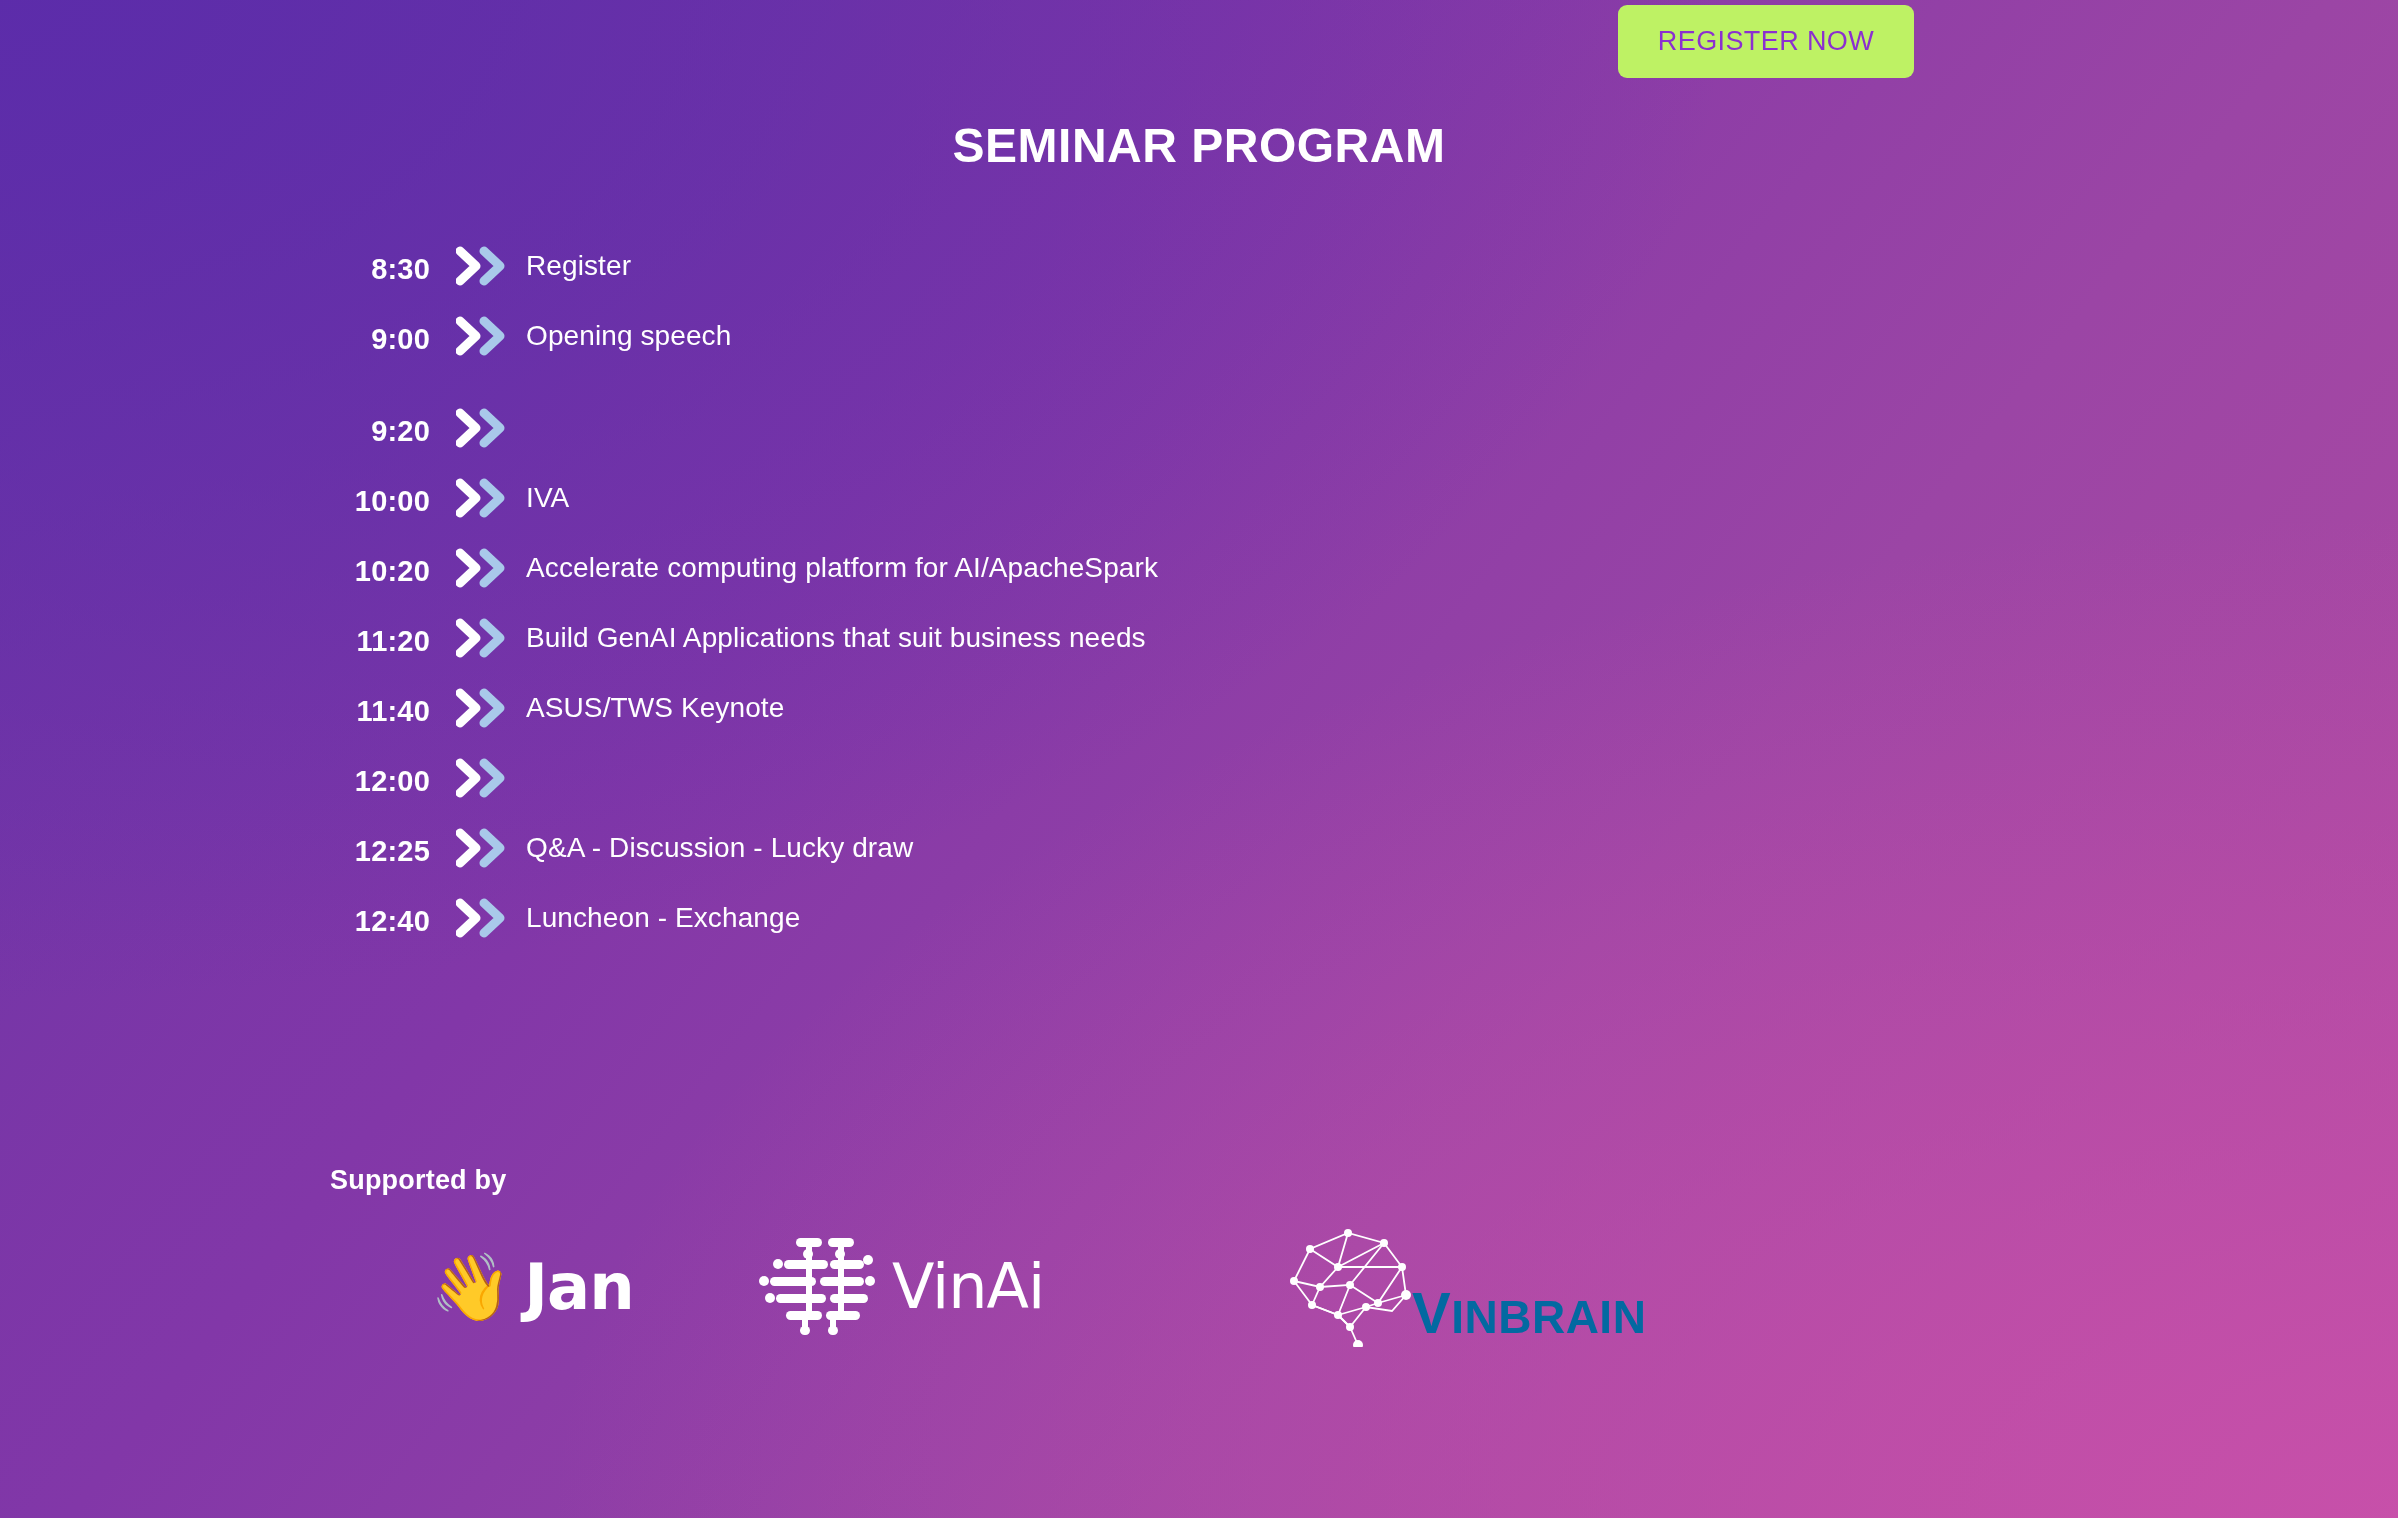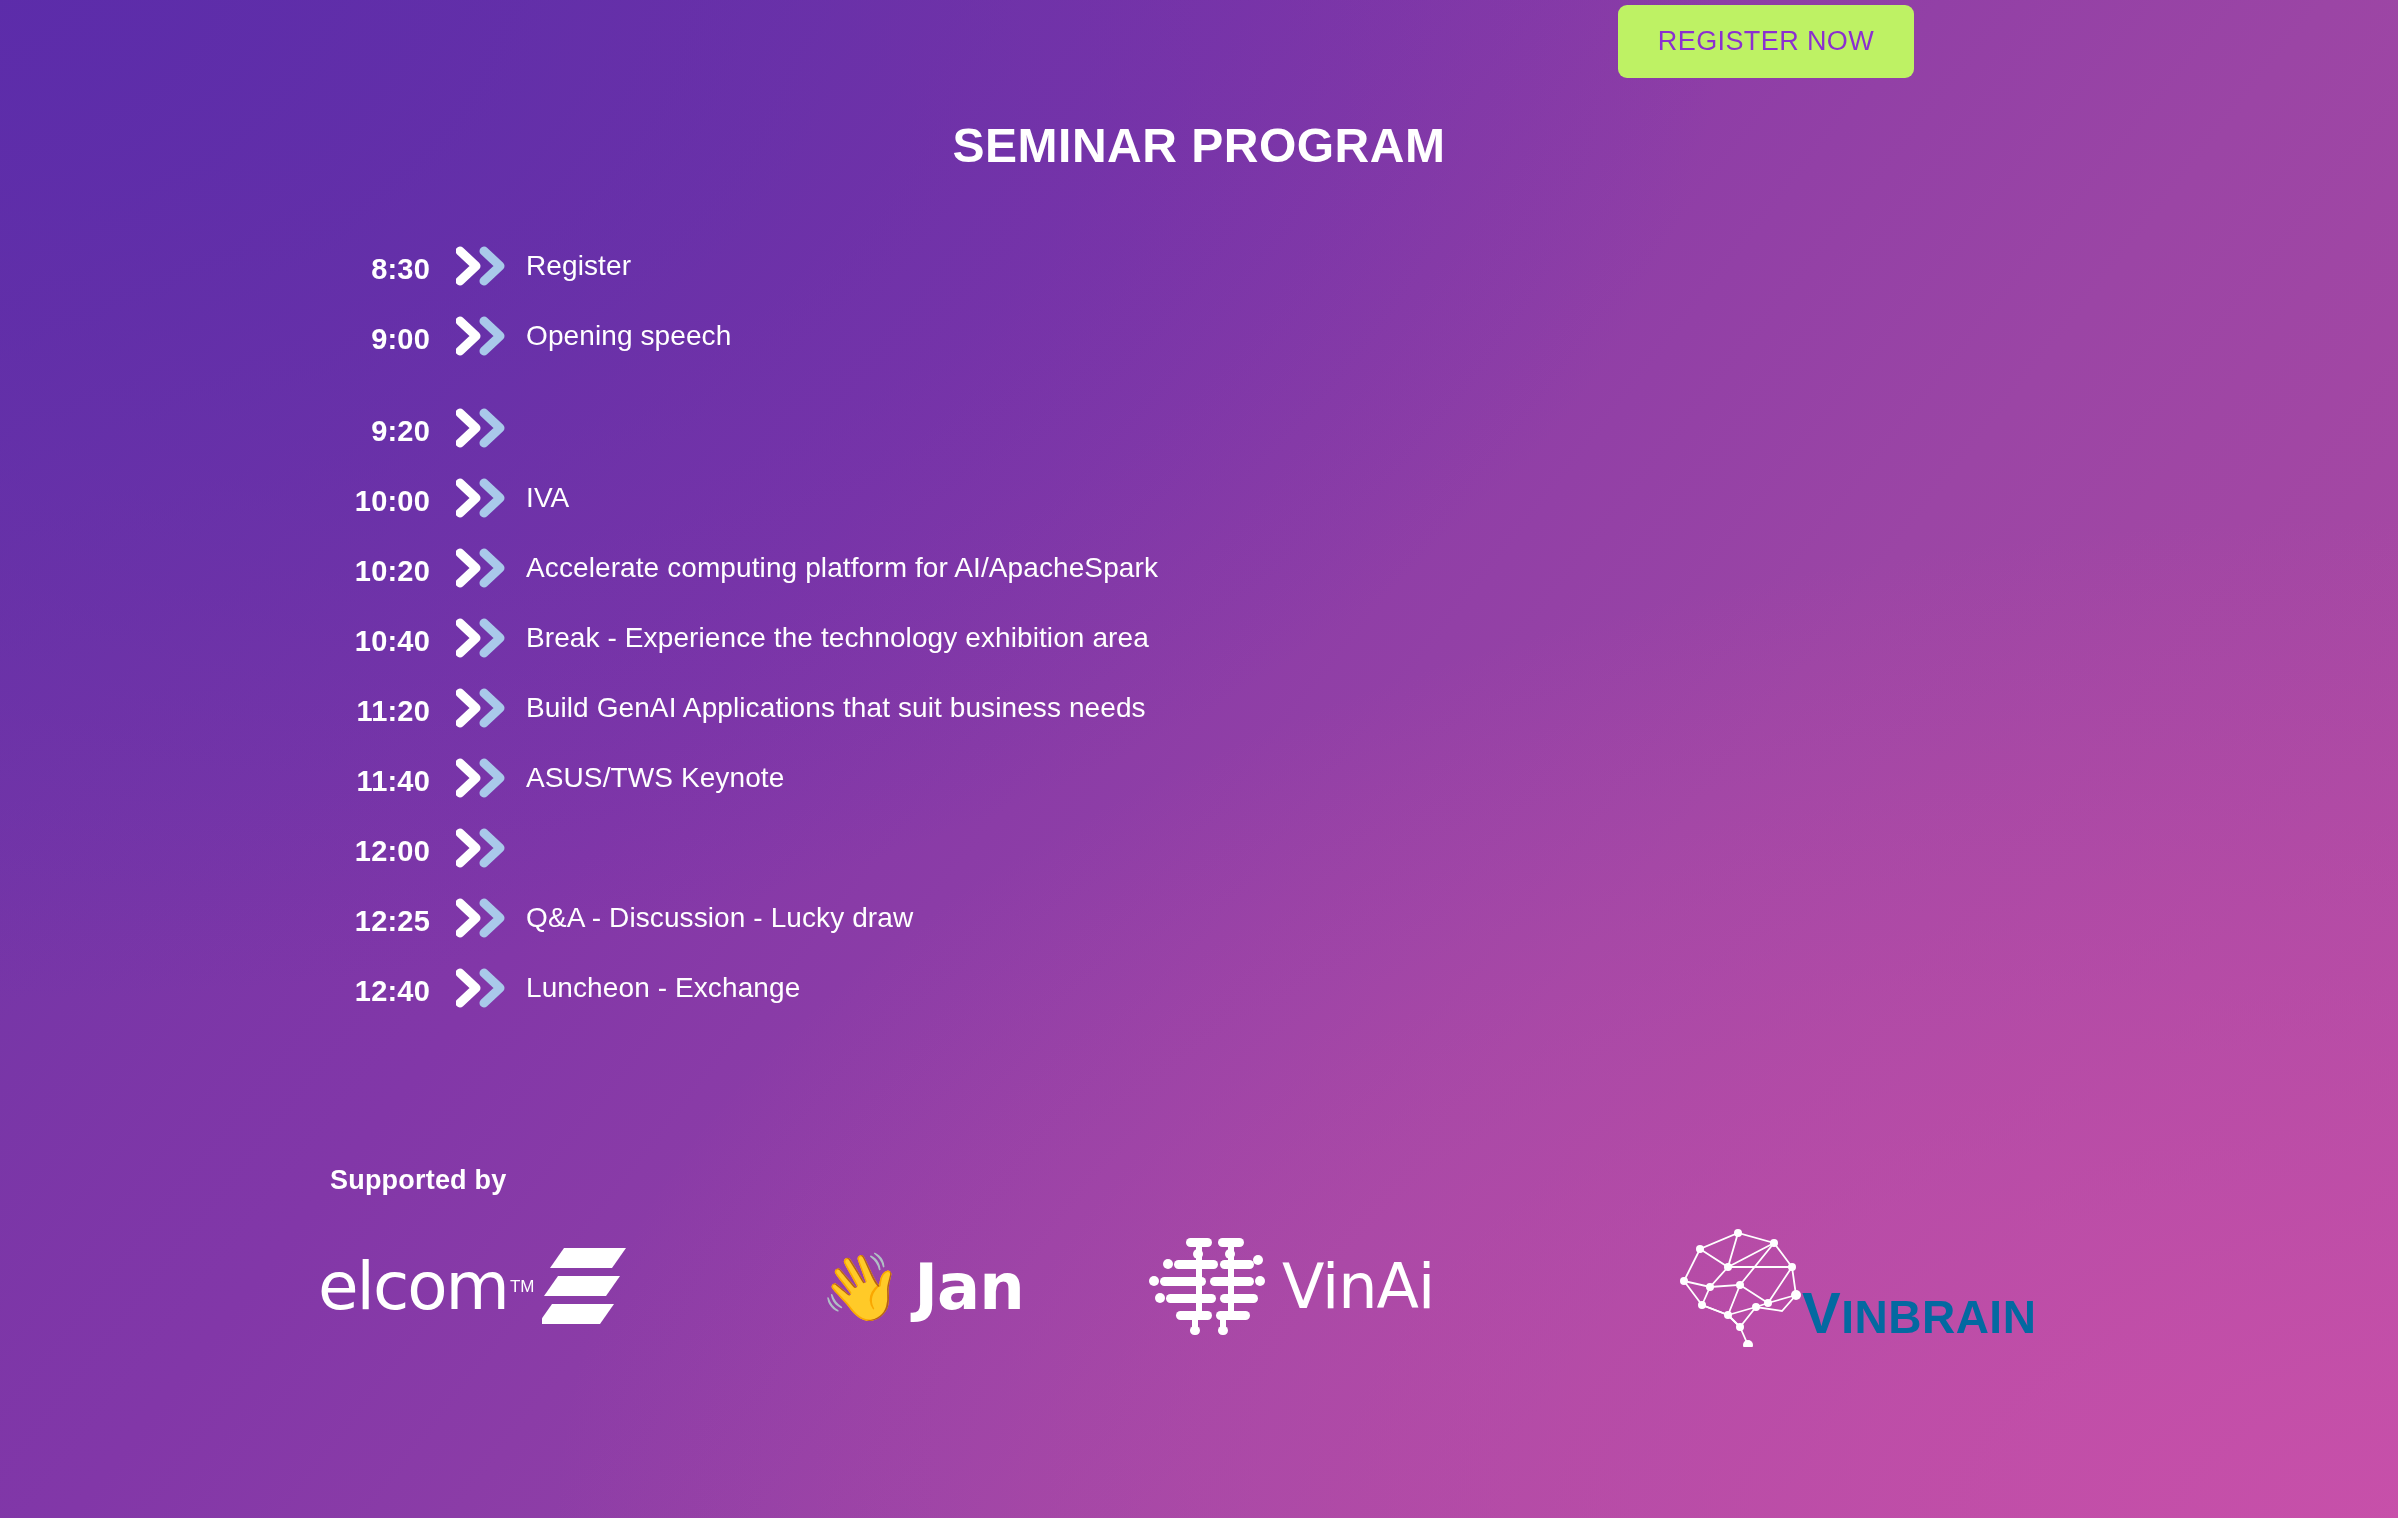--- a/index.html
+++ b/index.html
@@ -219,30 +219,20 @@
     <div class="time">10:20</div>
     <div class="chev">
       <svg width="54" height="40" viewBox="0 0 54 40">
         <path d="M4 5 L20 20 L4 35" stroke="#ffffff" stroke-width="9" stroke-linecap="round" stroke-linejoin="round" fill="none"></path>
         <path d="M28 5 L44 20 L28 35" stroke="#a9c9ea" stroke-width="9" stroke-linecap="round" stroke-linejoin="round" fill="none"></path>
       </svg>
     </div>
     <div class="desc">Accelerate computing platform for AI/ApacheSpark</div>
   </div>
 
-  <div class="row">
-    <div class="time">10:40</div>
-    <div class="chev">
-      <svg width="54" height="40" viewBox="0 0 54 40">
-        <path d="M4 5 L20 20 L4 35" stroke="#ffffff" stroke-width="9" stroke-linecap="round" stroke-linejoin="round" fill="none"></path>
-        <path d="M28 5 L44 20 L28 35" stroke="#a9c9ea" stroke-width="9" stroke-linecap="round" stroke-linejoin="round" fill="none"></path>
-      </svg>
-    </div>
-    <div class="desc">Break - Experience the technology exhibition area</div>
-  </div>
 
   <div class="row">
     <div class="time">11:20</div>
     <div class="chev">
       <svg width="54" height="40" viewBox="0 0 54 40">
         <path d="M4 5 L20 20 L4 35" stroke="#ffffff" stroke-width="9" stroke-linecap="round" stroke-linejoin="round" fill="none"></path>
         <path d="M28 5 L44 20 L28 35" stroke="#a9c9ea" stroke-width="9" stroke-linecap="round" stroke-linejoin="round" fill="none"></path>
       </svg>
     </div>
     <div class="desc">Build GenAI Applications that suit business needs</div>
@@ -290,31 +280,20 @@
     </div>
     <div class="desc">Luncheon - Exchange</div>
   </div>
 
 </div>
 
 <div class="supported-label">Supported by</div>
 
 <div class="logo-strip">
 
-  <div class="logo-cell logo-elcom">
-    <span class="elcom-word">elcom</span>
-    <span class="elcom-tm">TM</span>
-    <span class="elcom-mark">
-      <svg width="86" height="78" viewBox="0 0 86 78">
-        <path d="M22 2 L84 2 L70 22 L8 22 Z" fill="#ffffff"></path>
-        <path d="M16 30 L78 30 L64 50 L2 50 Z" fill="#ffffff"></path>
-        <path d="M10 58 L72 58 L58 78 L-4 78 Z" fill="#ffffff"></path>
-      </svg>
-    </span>
-  </div>
 
   <div class="logo-cell logo-jan">
     <span class="jan-hand">👋</span>
     <span class="jan-word">Jan</span>
   </div>
 
   <div class="logo-cell logo-vinai">
     <span>
       <svg width="128" height="110" viewBox="0 0 128 110">
         <g fill="#ffffff">

